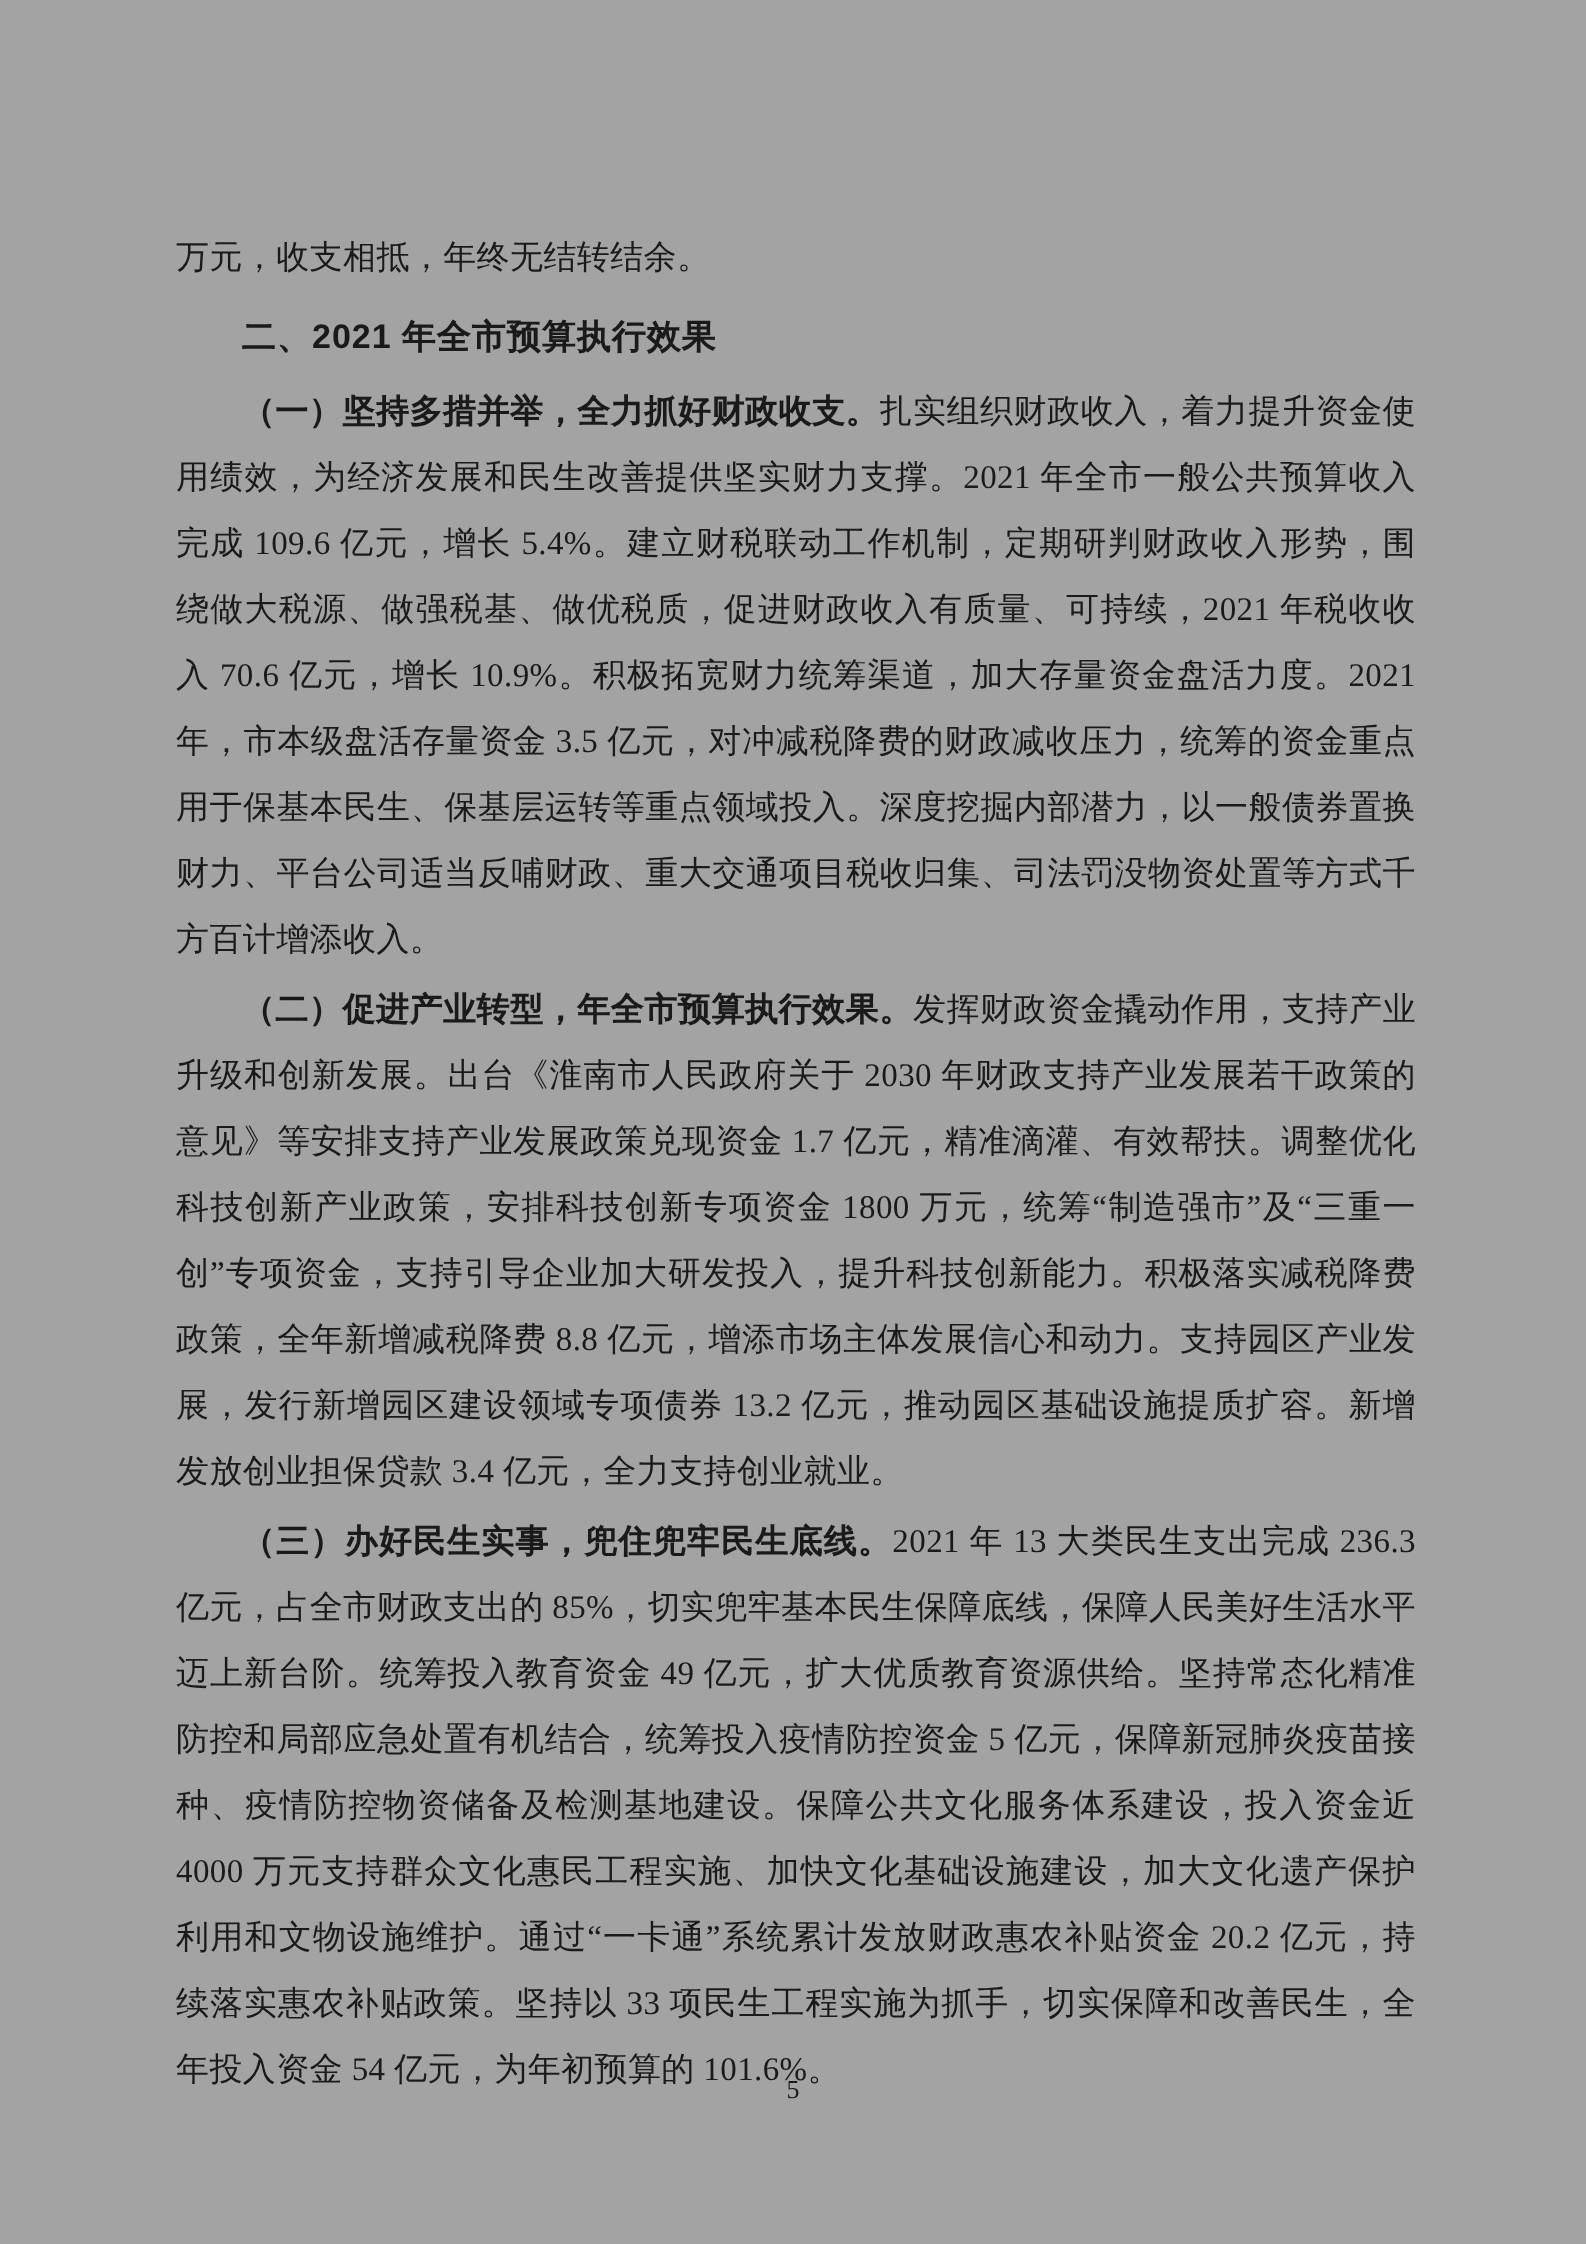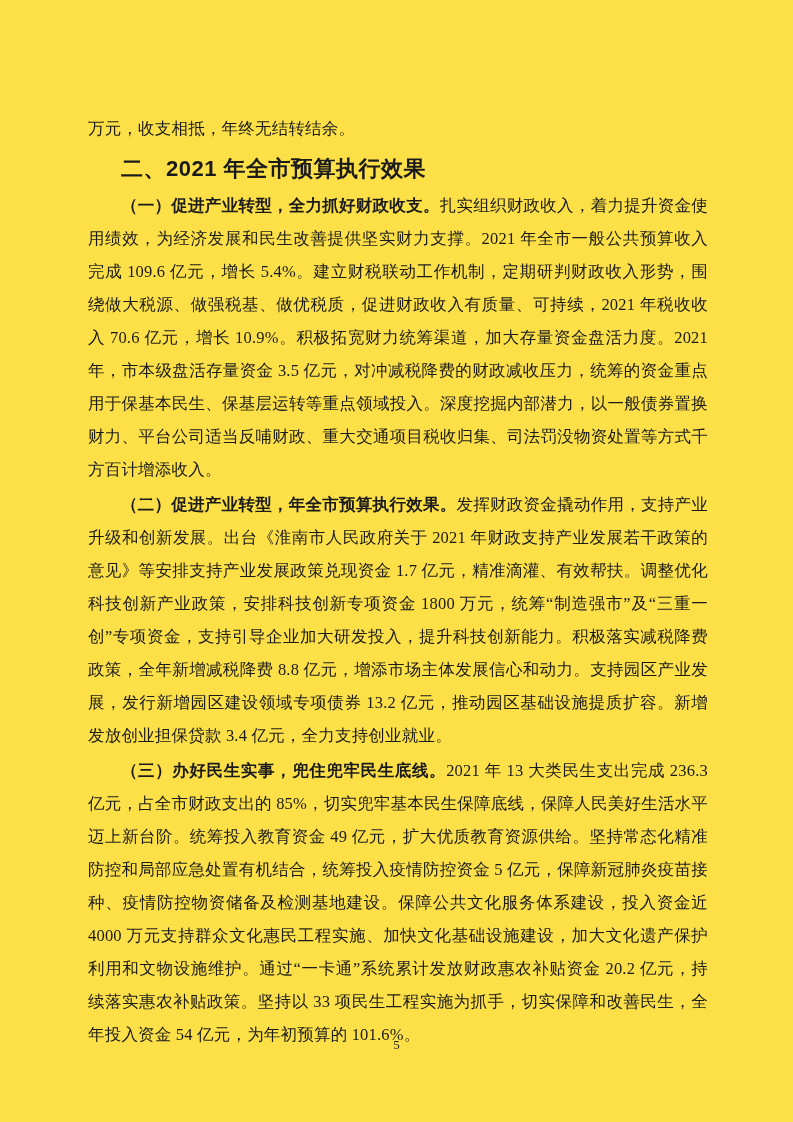--- a/index.html
+++ b/index.html
@@ -4,21 +4,21 @@
 <style>
   html, body {
     margin: 0;
     padding: 0;
     background: #ffffff;
   }
   .doc-page {
     position: relative;
     width: 793px;
     height: 1122px;
-    background: #fde047;
+    background: #a3a3a3;
     color: #1a1a1a;
     font-family: "Liberation Serif", "DejaVu Serif", serif;
     overflow: hidden;
     box-sizing: border-box;
   }
   .doc-content {
     position: absolute;
     top: 112px;
     left: 88px;
     width: 620px;
@@ -33,21 +33,21 @@
   }
   p.continuation {
     text-indent: 0;
   }
   p.body-para {
     text-indent: 33px;
     margin-bottom: 2px;
   }
   h2.section-heading {
     margin: 7px 0 4px 0;
-    font-size: 22px;
+    font-size: 17px;
     line-height: 33px;
     font-weight: bold;
     font-family: "Liberation Sans", "DejaVu Sans", sans-serif;
     text-indent: 33px;
     letter-spacing: 0.5px;
   }
   .para-lead {
     font-weight: bold;
     font-family: "Liberation Serif", "DejaVu Serif", serif;
   }
@@ -65,22 +65,22 @@
 </head>
 <body>
 
 <div class="doc-page">
   <div class="doc-content">
 
     <p class="continuation">万元，收支相抵，年终无结转结余。</p>
 
     <h2 class="section-heading">二、2021 年全市预算执行效果</h2>
 
-    <p class="body-para"><span class="para-lead">（一）促进产业转型，全力抓好财政收支。</span><span>扎实组织财政收入，着力提升资金使用绩效，为经济发展和民生改善提供坚实财力支撑。2021 年全市一般公共预算收入完成 109.6 亿元，增长 5.4%。建立财税联动工作机制，定期研判财政收入形势，围绕做大税源、做强税基、做优税质，促进财政收入有质量、可持续，2021 年税收收入 70.6 亿元，增长 10.9%。积极拓宽财力统筹渠道，加大存量资金盘活力度。2021 年，市本级盘活存量资金 3.5 亿元，对冲减税降费的财政减收压力，统筹的资金重点用于保基本民生、保基层运转等重点领域投入。深度挖掘内部潜力，以一般债券置换财力、平台公司适当反哺财政、重大交通项目税收归集、司法罚没物资处置等方式千方百计增添收入。</span></p>
+    <p class="body-para"><span class="para-lead">（一）坚持多措并举，全力抓好财政收支。</span><span>扎实组织财政收入，着力提升资金使用绩效，为经济发展和民生改善提供坚实财力支撑。2021 年全市一般公共预算收入完成 109.6 亿元，增长 5.4%。建立财税联动工作机制，定期研判财政收入形势，围绕做大税源、做强税基、做优税质，促进财政收入有质量、可持续，2021 年税收收入 70.6 亿元，增长 10.9%。积极拓宽财力统筹渠道，加大存量资金盘活力度。2021 年，市本级盘活存量资金 3.5 亿元，对冲减税降费的财政减收压力，统筹的资金重点用于保基本民生、保基层运转等重点领域投入。深度挖掘内部潜力，以一般债券置换财力、平台公司适当反哺财政、重大交通项目税收归集、司法罚没物资处置等方式千方百计增添收入。</span></p>
 
-    <p class="body-para"><span class="para-lead">（二）促进产业转型，年全市预算执行效果。</span><span>发挥财政资金撬动作用，支持产业升级和创新发展。出台《淮南市人民政府关于 2021 年财政支持产业发展若干政策的意见》等安排支持产业发展政策兑现资金 1.7 亿元，精准滴灌、有效帮扶。调整优化科技创新产业政策，安排科技创新专项资金 1800 万元，统筹“制造强市”及“三重一创”专项资金，支持引导企业加大研发投入，提升科技创新能力。积极落实减税降费政策，全年新增减税降费 8.8 亿元，增添市场主体发展信心和动力。支持园区产业发展，发行新增园区建设领域专项债券 13.2 亿元，推动园区基础设施提质扩容。新增发放创业担保贷款 3.4 亿元，全力支持创业就业。</span></p>
+    <p class="body-para"><span class="para-lead">（二）促进产业转型，年全市预算执行效果。</span><span>发挥财政资金撬动作用，支持产业升级和创新发展。出台《淮南市人民政府关于 2030 年财政支持产业发展若干政策的意见》等安排支持产业发展政策兑现资金 1.7 亿元，精准滴灌、有效帮扶。调整优化科技创新产业政策，安排科技创新专项资金 1800 万元，统筹“制造强市”及“三重一创”专项资金，支持引导企业加大研发投入，提升科技创新能力。积极落实减税降费政策，全年新增减税降费 8.8 亿元，增添市场主体发展信心和动力。支持园区产业发展，发行新增园区建设领域专项债券 13.2 亿元，推动园区基础设施提质扩容。新增发放创业担保贷款 3.4 亿元，全力支持创业就业。</span></p>
 
     <p class="body-para"><span class="para-lead">（三）办好民生实事，兜住兜牢民生底线。</span><span>2021 年 13 大类民生支出完成 236.3 亿元，占全市财政支出的 85%，切实兜牢基本民生保障底线，保障人民美好生活水平迈上新台阶。统筹投入教育资金 49 亿元，扩大优质教育资源供给。坚持常态化精准防控和局部应急处置有机结合，统筹投入疫情防控资金 5 亿元，保障新冠肺炎疫苗接种、疫情防控物资储备及检测基地建设。保障公共文化服务体系建设，投入资金近 4000 万元支持群众文化惠民工程实施、加快文化基础设施建设，加大文化遗产保护利用和文物设施维护。通过“一卡通”系统累计发放财政惠农补贴资金 20.2 亿元，持续落实惠农补贴政策。坚持以 33 项民生工程实施为抓手，切实保障和改善民生，全年投入资金 54 亿元，为年初预算的 101.6%。</span></p>
 
   </div>
 
   <div class="page-number">5</div>
 </div>
 
 </body></html>

